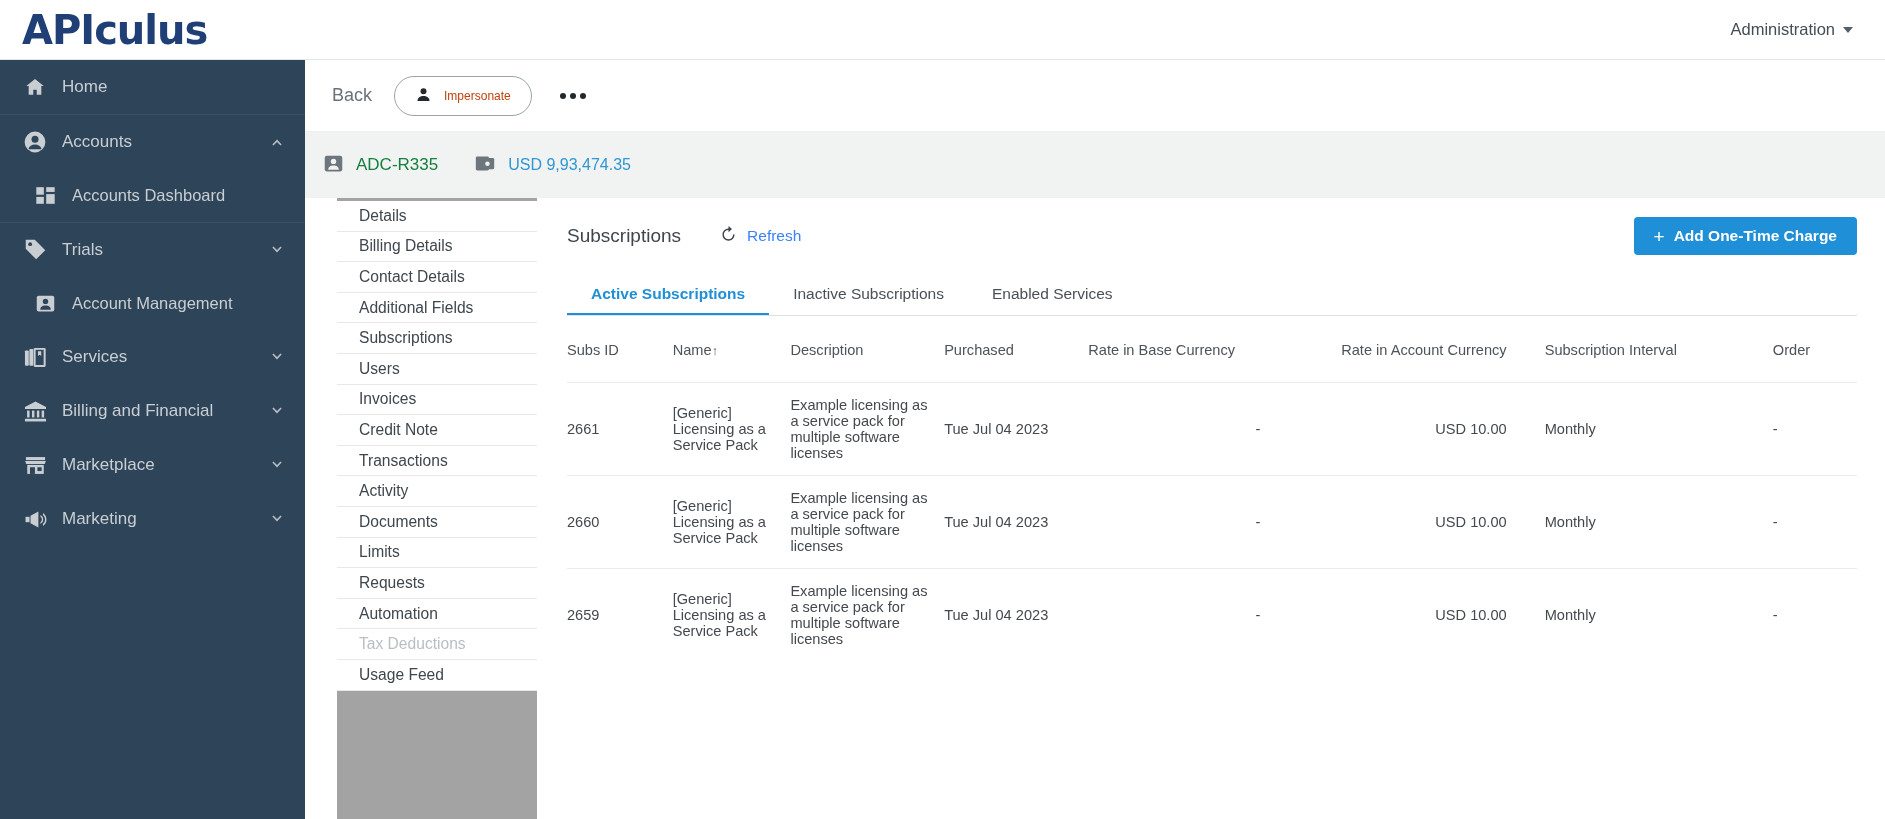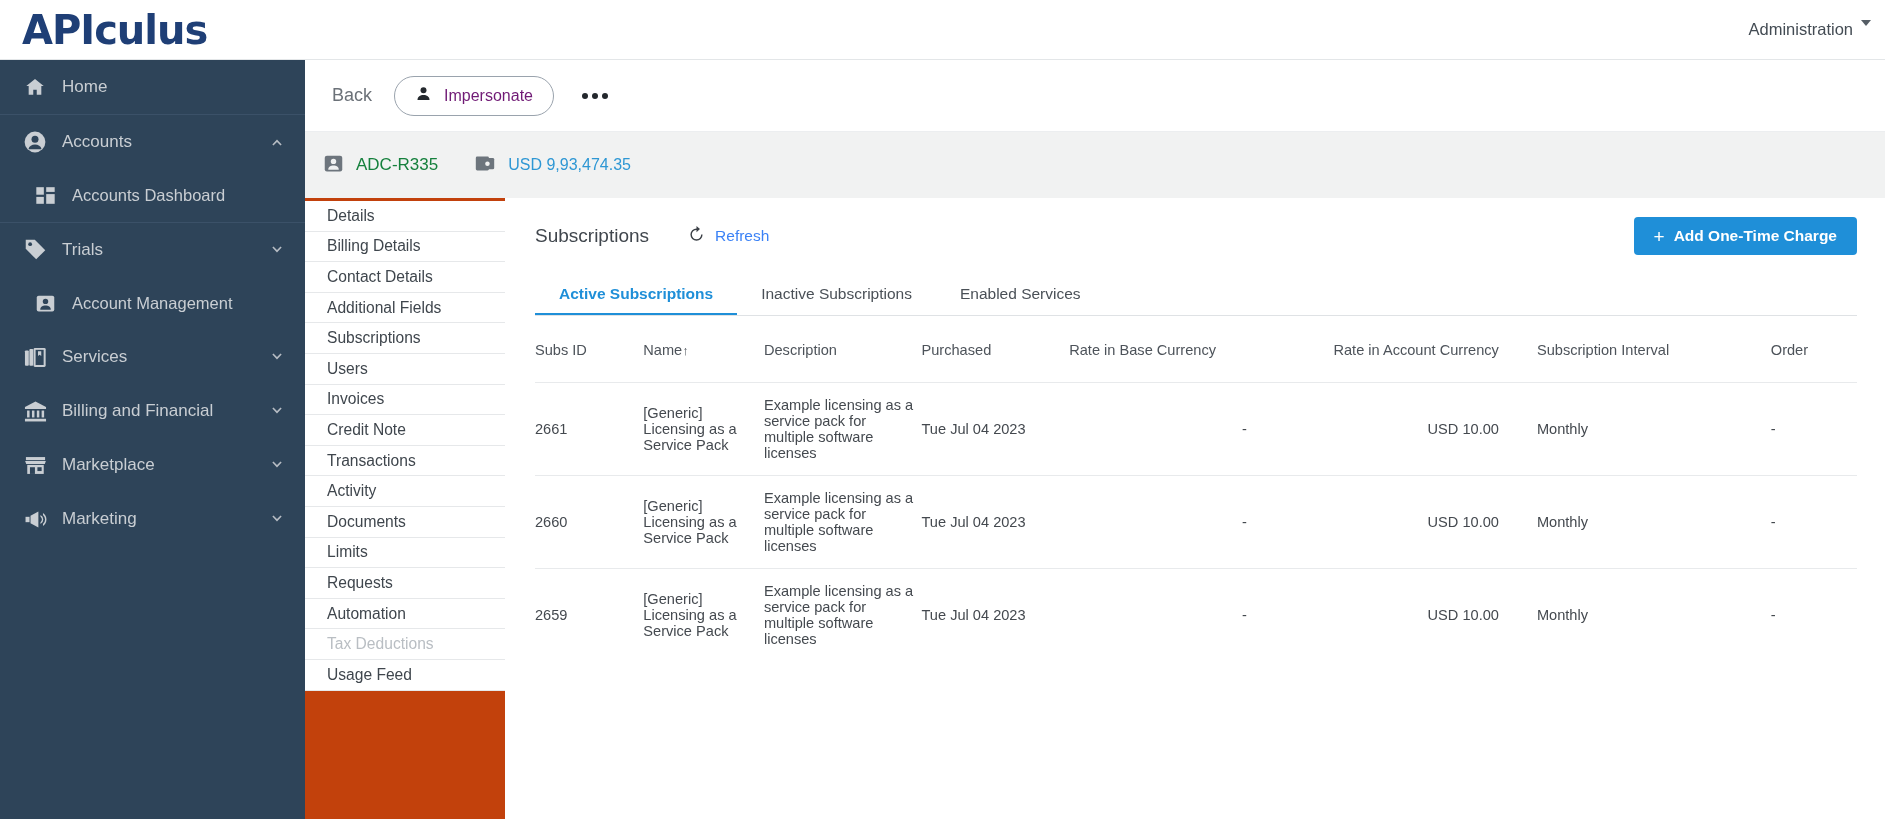--- a/index.html
+++ b/index.html
@@ -16,22 +16,22 @@
     position: absolute; top: 0; left: 0; width: 1885px; height: 60px;
     background: #ffffff; border-bottom: 1px solid #e3e6e8;
     display: flex; align-items: center; justify-content: space-between;
   }
   .logo-wrap { width: 305px; display: flex; align-items: center; padding-left: 22px; }
   .logo-text {
     font-size: 40px; font-weight: 700; color: #1f3f76;
     letter-spacing: -1px; font-family: "DejaVu Sans", sans-serif;
   }
   .admin-menu {
-    display: flex; gap: 8px;
-    padding-right: 14px; font-size: 16.5px; color: #444c54;
+    display: flex; align-items: center; gap: 8px;
+    padding-right: 32px; font-size: 16.5px; color: #444c54;
   }
   .caret-down {
     width: 0; height: 0; border-left: 5px solid transparent;
     border-right: 5px solid transparent; border-top: 6px solid #555d65;
   }
 
   
   .sidebar {
     position: absolute; top: 60px; left: 0; width: 305px; height: 759px;
     background: #2e4459; overflow: hidden;
@@ -56,40 +56,40 @@
   .content { position: absolute; top: 60px; left: 305px; width: 1580px; height: 759px; background: #fff; }
 
   .action-bar {
     height: 72px; display: flex; align-items: center; gap: 22px;
     padding-left: 27px; background: #fff; border-bottom: 1px solid #eceef0;
   }
   .back-link { font-size: 18px; color: #6b7178; cursor: pointer; }
   .impersonate-btn {
     display: flex; align-items: center; gap: 12px;
     height: 40px; padding: 0 20px; border: 1px solid #9aa3ad;
-    border-radius: 22px; background: #fff; font-size: 16px; color: #701a75;
+    border-radius: 22px; background: #fff; font-size: 12px; color: #c2410c;
     cursor: pointer;
   }
   .impersonate-btn svg { fill: #24292e; }
   .dots { display: flex; gap: 4px; cursor: pointer; padding: 6px; }
   .dots span { width: 6px; height: 6px; border-radius: 50%; background: #23282d; }
 
   .acct-bar {
     height: 66px; background: #f1f2f2; display: flex; align-items: center;
     gap: 36px; padding-left: 18px;
   }
   .acct-chip { display: flex; align-items: center; gap: 12px; }
   .acct-chip svg { fill: #6d757d; }
   .acct-id { font-size: 17px; color: #15803d; }
   .acct-bal { font-size: 16px; color: #2e97d4; cursor: pointer; }
 
   .body-split { display: flex; height: 621px; }
 
   
-  .subnav { width: 200px; flex: 0 0 200px; background: #c2410c; padding-top: 3px; }
+  .subnav { width: 200px; flex: 0 0 200px; background: #a3a3a3; padding-top: 3px; margin-left: 32px; }
   .subnav-item {
     height: 30.6px; display: flex; align-items: center; padding-left: 22px;
     font-size: 15.6px; color: #3f464d; background: #fff;
     border-bottom: 1px solid #e6e8ea; cursor: pointer;
   }
   .subnav-item.disabled { color: #b9bec3; cursor: default; }
 
   
   .main { flex: 1; padding: 0 28px 0 30px; }
   .main-head { display: flex; align-items: center; height: 76px; }

